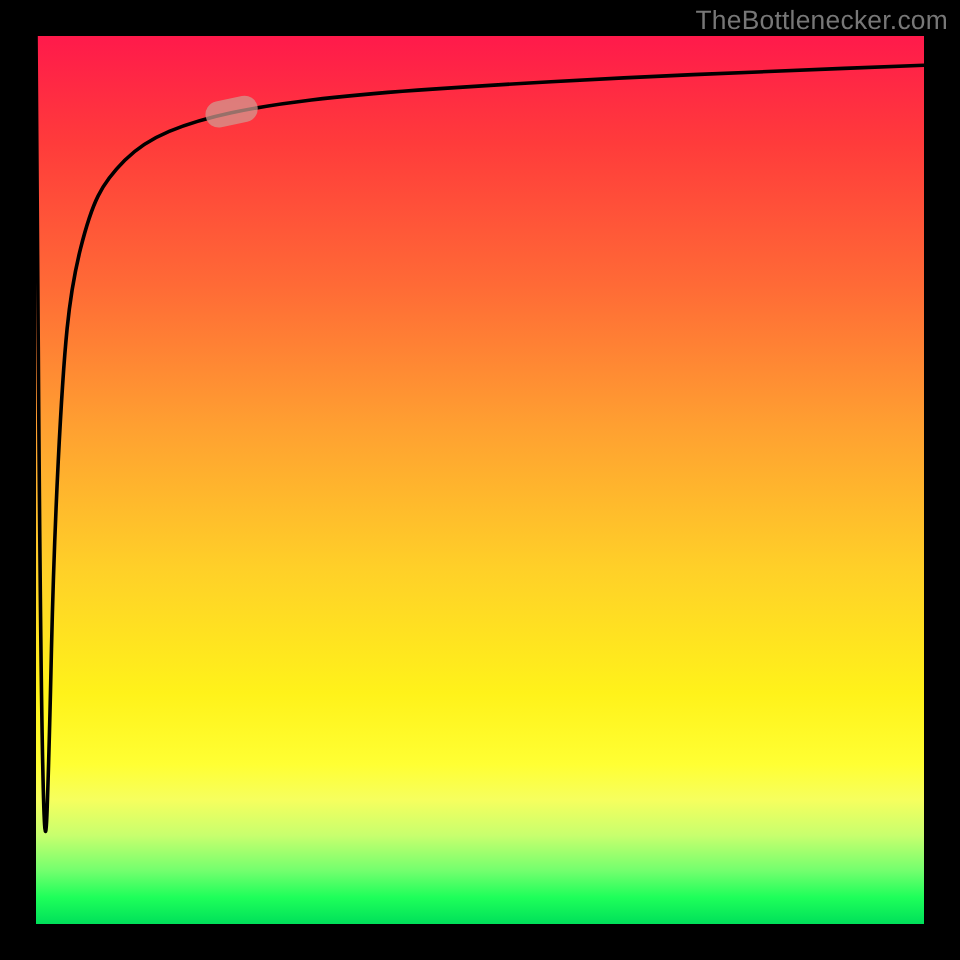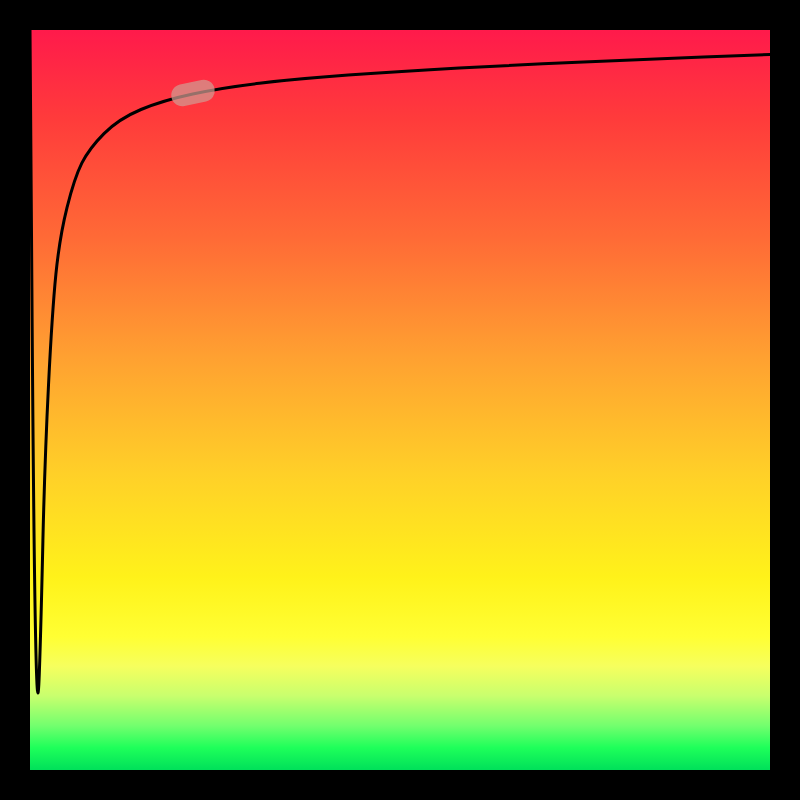--- a/index.html
+++ b/index.html
@@ -71,20 +71,21 @@
     border-radius: 11px;
     transform-origin: center center;
     pointer-events: none;
   }
 </style>
 </head>
 <body>
 
 <div class="frame">
 
+  <div class="attribution">TheBottlenecker.com</div>
 
   <div class="plot">
 
     <div class="gradient-bg"></div>
 
     <svg class="curve-svg" viewBox="0 0 740 740" preserveAspectRatio="none">
       <path id="curve-path" d="M 0.0 0.0 Q 0.0 0.0 1.9 259.0 Q 3.7 518.0 5.6 606.8 Q 7.4 695.6 9.3 643.8 Q 11.1 592.0 12.9 510.6 Q 14.8 429.2 18.5 355.2 Q 22.2 281.2 25.9 244.2 Q 29.6 207.2 37.0 177.6 Q 44.4 148.0 51.8 133.2 Q 59.2 118.4 74.0 103.6 Q 88.8 88.8 111.0 79.5 Q 133.2 70.3 162.8 64.0 Q 192.4 57.7 229.4 53.3 Q 266.4 48.8 318.2 45.1 Q 370.0 41.4 429.2 38.1 Q 488.4 34.8 547.6 32.2 Q 606.8 29.6 673.4 27.0 T 740.0 24.4" fill="none" stroke="#000000" stroke-width="3" stroke-linecap="round" stroke-linejoin="round"></path>
     </svg>
 
     <div id="marker" class="marker" style="left: 140.8px; top: 51.9px; transform: rotate(-11.9969deg); background: rgba(209, 155, 146, 0.72);"></div>

